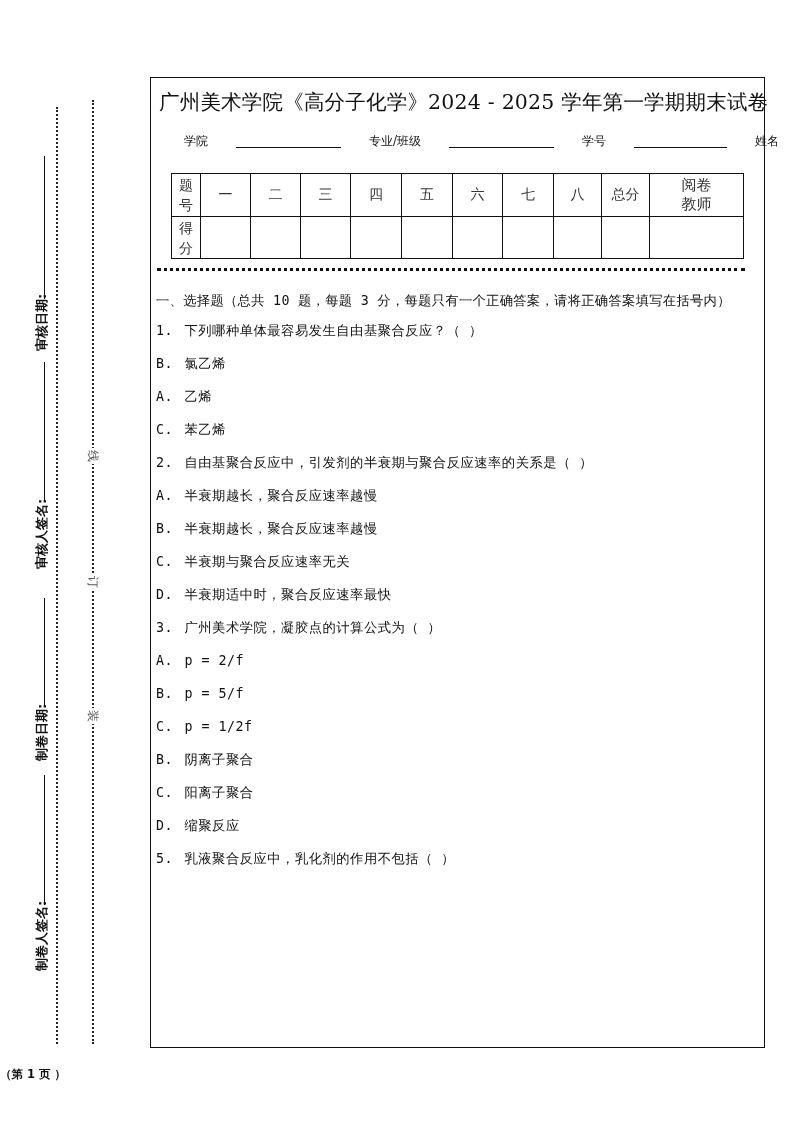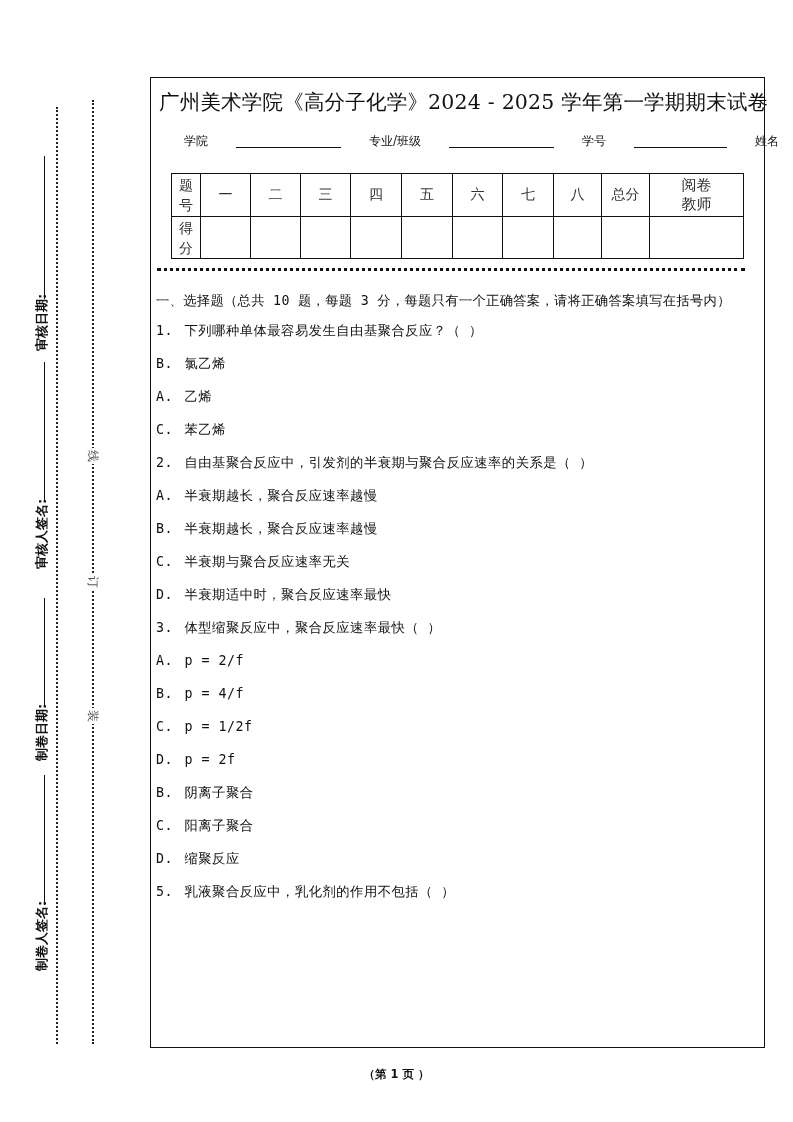--- a/index.html
+++ b/index.html
@@ -40,21 +40,21 @@
 
   .dots-sep { position: absolute; left: 6px; top: 190px; width: 588px; height: 0;
               border-top: 3.5px dotted #111; }
 
   .content { position: absolute; left: 5px; top: 212px; width: 605px;
              font-family: "DejaVu Sans Mono", monospace; font-size: 13.3px; color: #111; }
   .section-head { line-height: 22px; margin-bottom: 10px; letter-spacing: 0.3px; }
   .line { height: 33px; line-height: 18px; white-space: nowrap; letter-spacing: 0.5px; }
   .line .num { display: inline-block; width: 20px; }
 
-  .footer { position: absolute; left: 0; width: 793px; top: 1067px; text-align: center;
+  .footer { position: absolute; left: 0; width: 793px; top: 1067px; 
             font-family: "DejaVu Sans", sans-serif; font-weight: bold; font-size: 11.5px; }
 </style>
 </head>
 <body>
 
 <div>
   <div class="margin-line outer"></div>
   <div class="margin-line inner"></div>
 
   <div class="sign-line" style="top:156px;height:143px;"></div>
@@ -132,25 +132,24 @@
     <div class="line"><span class="num">B.</span> <span>氯乙烯</span></div>
     <div class="line"><span class="num">A.</span> <span>乙烯</span></div>
     <div class="line"><span class="num">C.</span> <span>苯乙烯</span></div>
 
     <div class="line"><span class="num">2.</span> <span>自由基聚合反应中，引发剂的半衰期与聚合反应速率的关系是（   ）</span></div>
     <div class="line"><span class="num">A.</span> <span>半衰期越长，聚合反应速率越慢</span></div>
     <div class="line"><span class="num">B.</span> <span>半衰期越长，聚合反应速率越慢</span></div>
     <div class="line"><span class="num">C.</span> <span>半衰期与聚合反应速率无关</span></div>
     <div class="line"><span class="num">D.</span> <span>半衰期适中时，聚合反应速率最快</span></div>
 
-    <div class="line"><span class="num">3.</span> <span>体型缩聚反应中，聚合反应速率最快（   ）</span></div>
+    <div class="line"><span class="num">3.</span> <span>广州美术学院，凝胶点的计算公式为（   ）</span></div>
     <div class="line"><span class="num">A.</span> <span>p = 2/f</span></div>
-    <div class="line"><span class="num">B.</span> <span>p = 4/f</span></div>
+    <div class="line"><span class="num">B.</span> <span>p = 5/f</span></div>
     <div class="line"><span class="num">C.</span> <span>p = 1/2f</span></div>
-    <div class="line"><span class="num">D.</span> <span>p = 2f</span></div>
 
     <div class="line"><span class="num">B.</span> <span>阴离子聚合</span></div>
     <div class="line"><span class="num">C.</span> <span>阳离子聚合</span></div>
     <div class="line"><span class="num">D.</span> <span>缩聚反应</span></div>
 
     <div class="line"><span class="num">5.</span> <span>乳液聚合反应中，乳化剂的作用不包括（   ）</span></div>
   </div>
 </div>
 
 <div class="footer">（第 1 页 ）</div>

